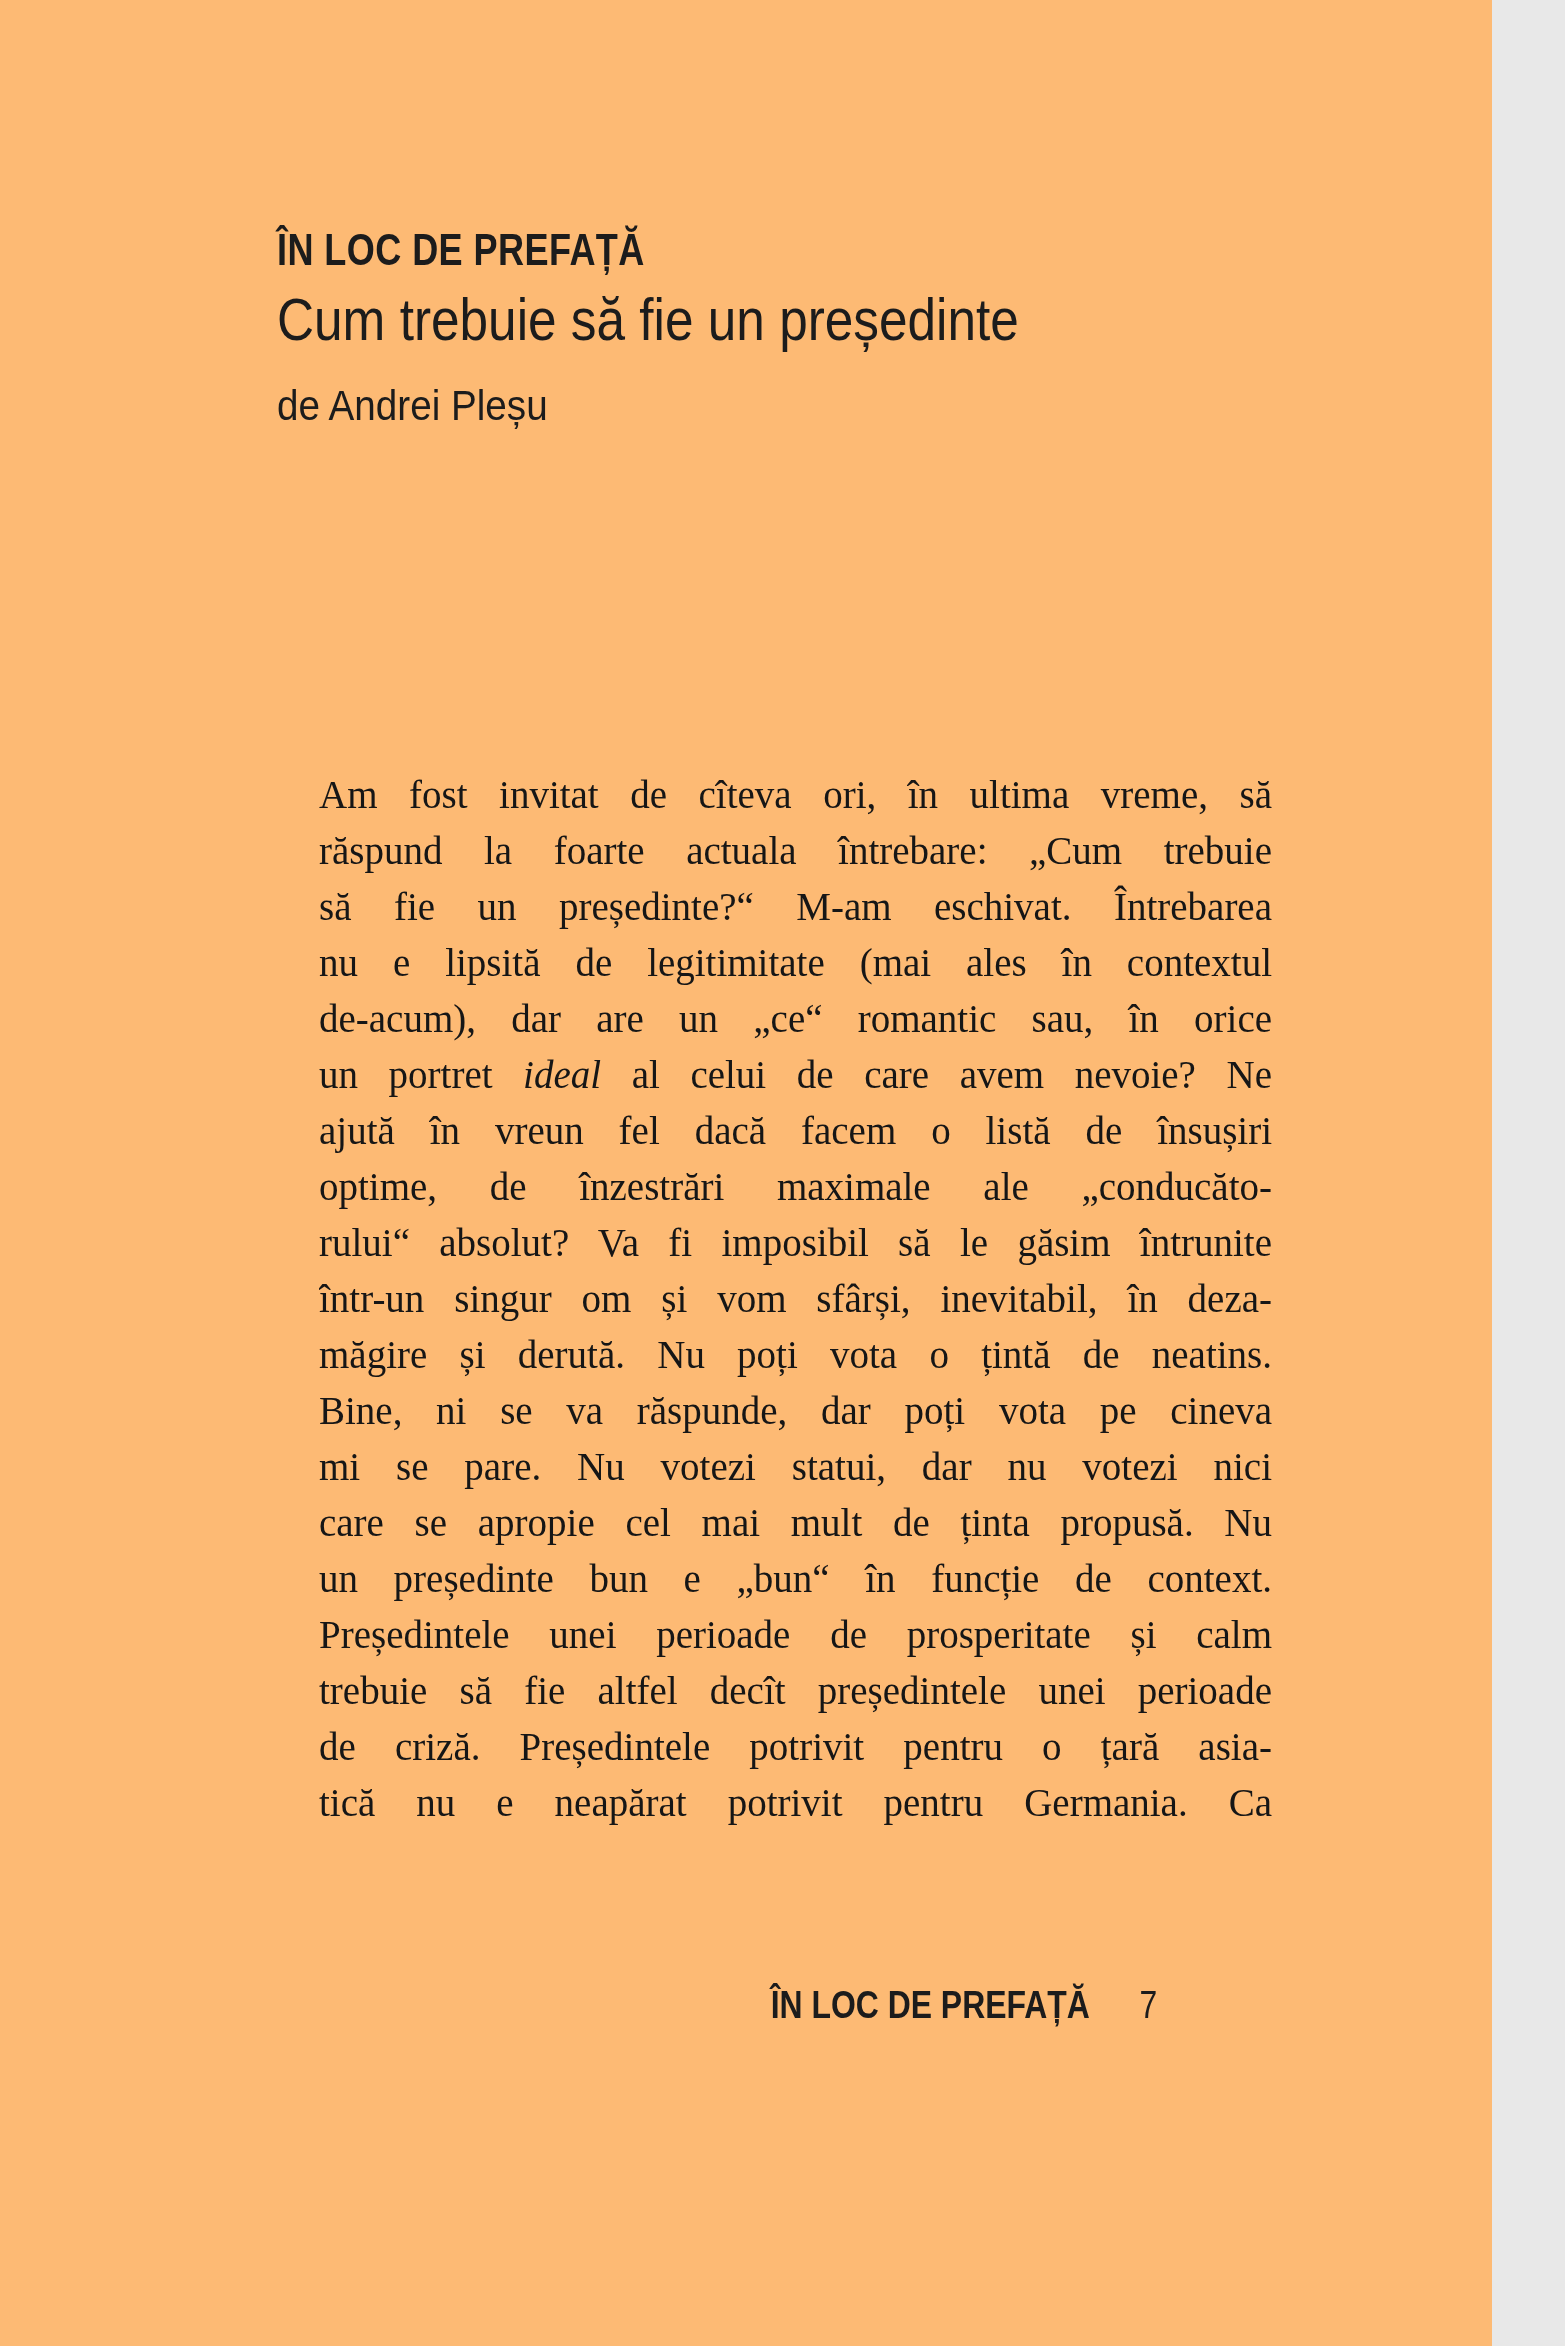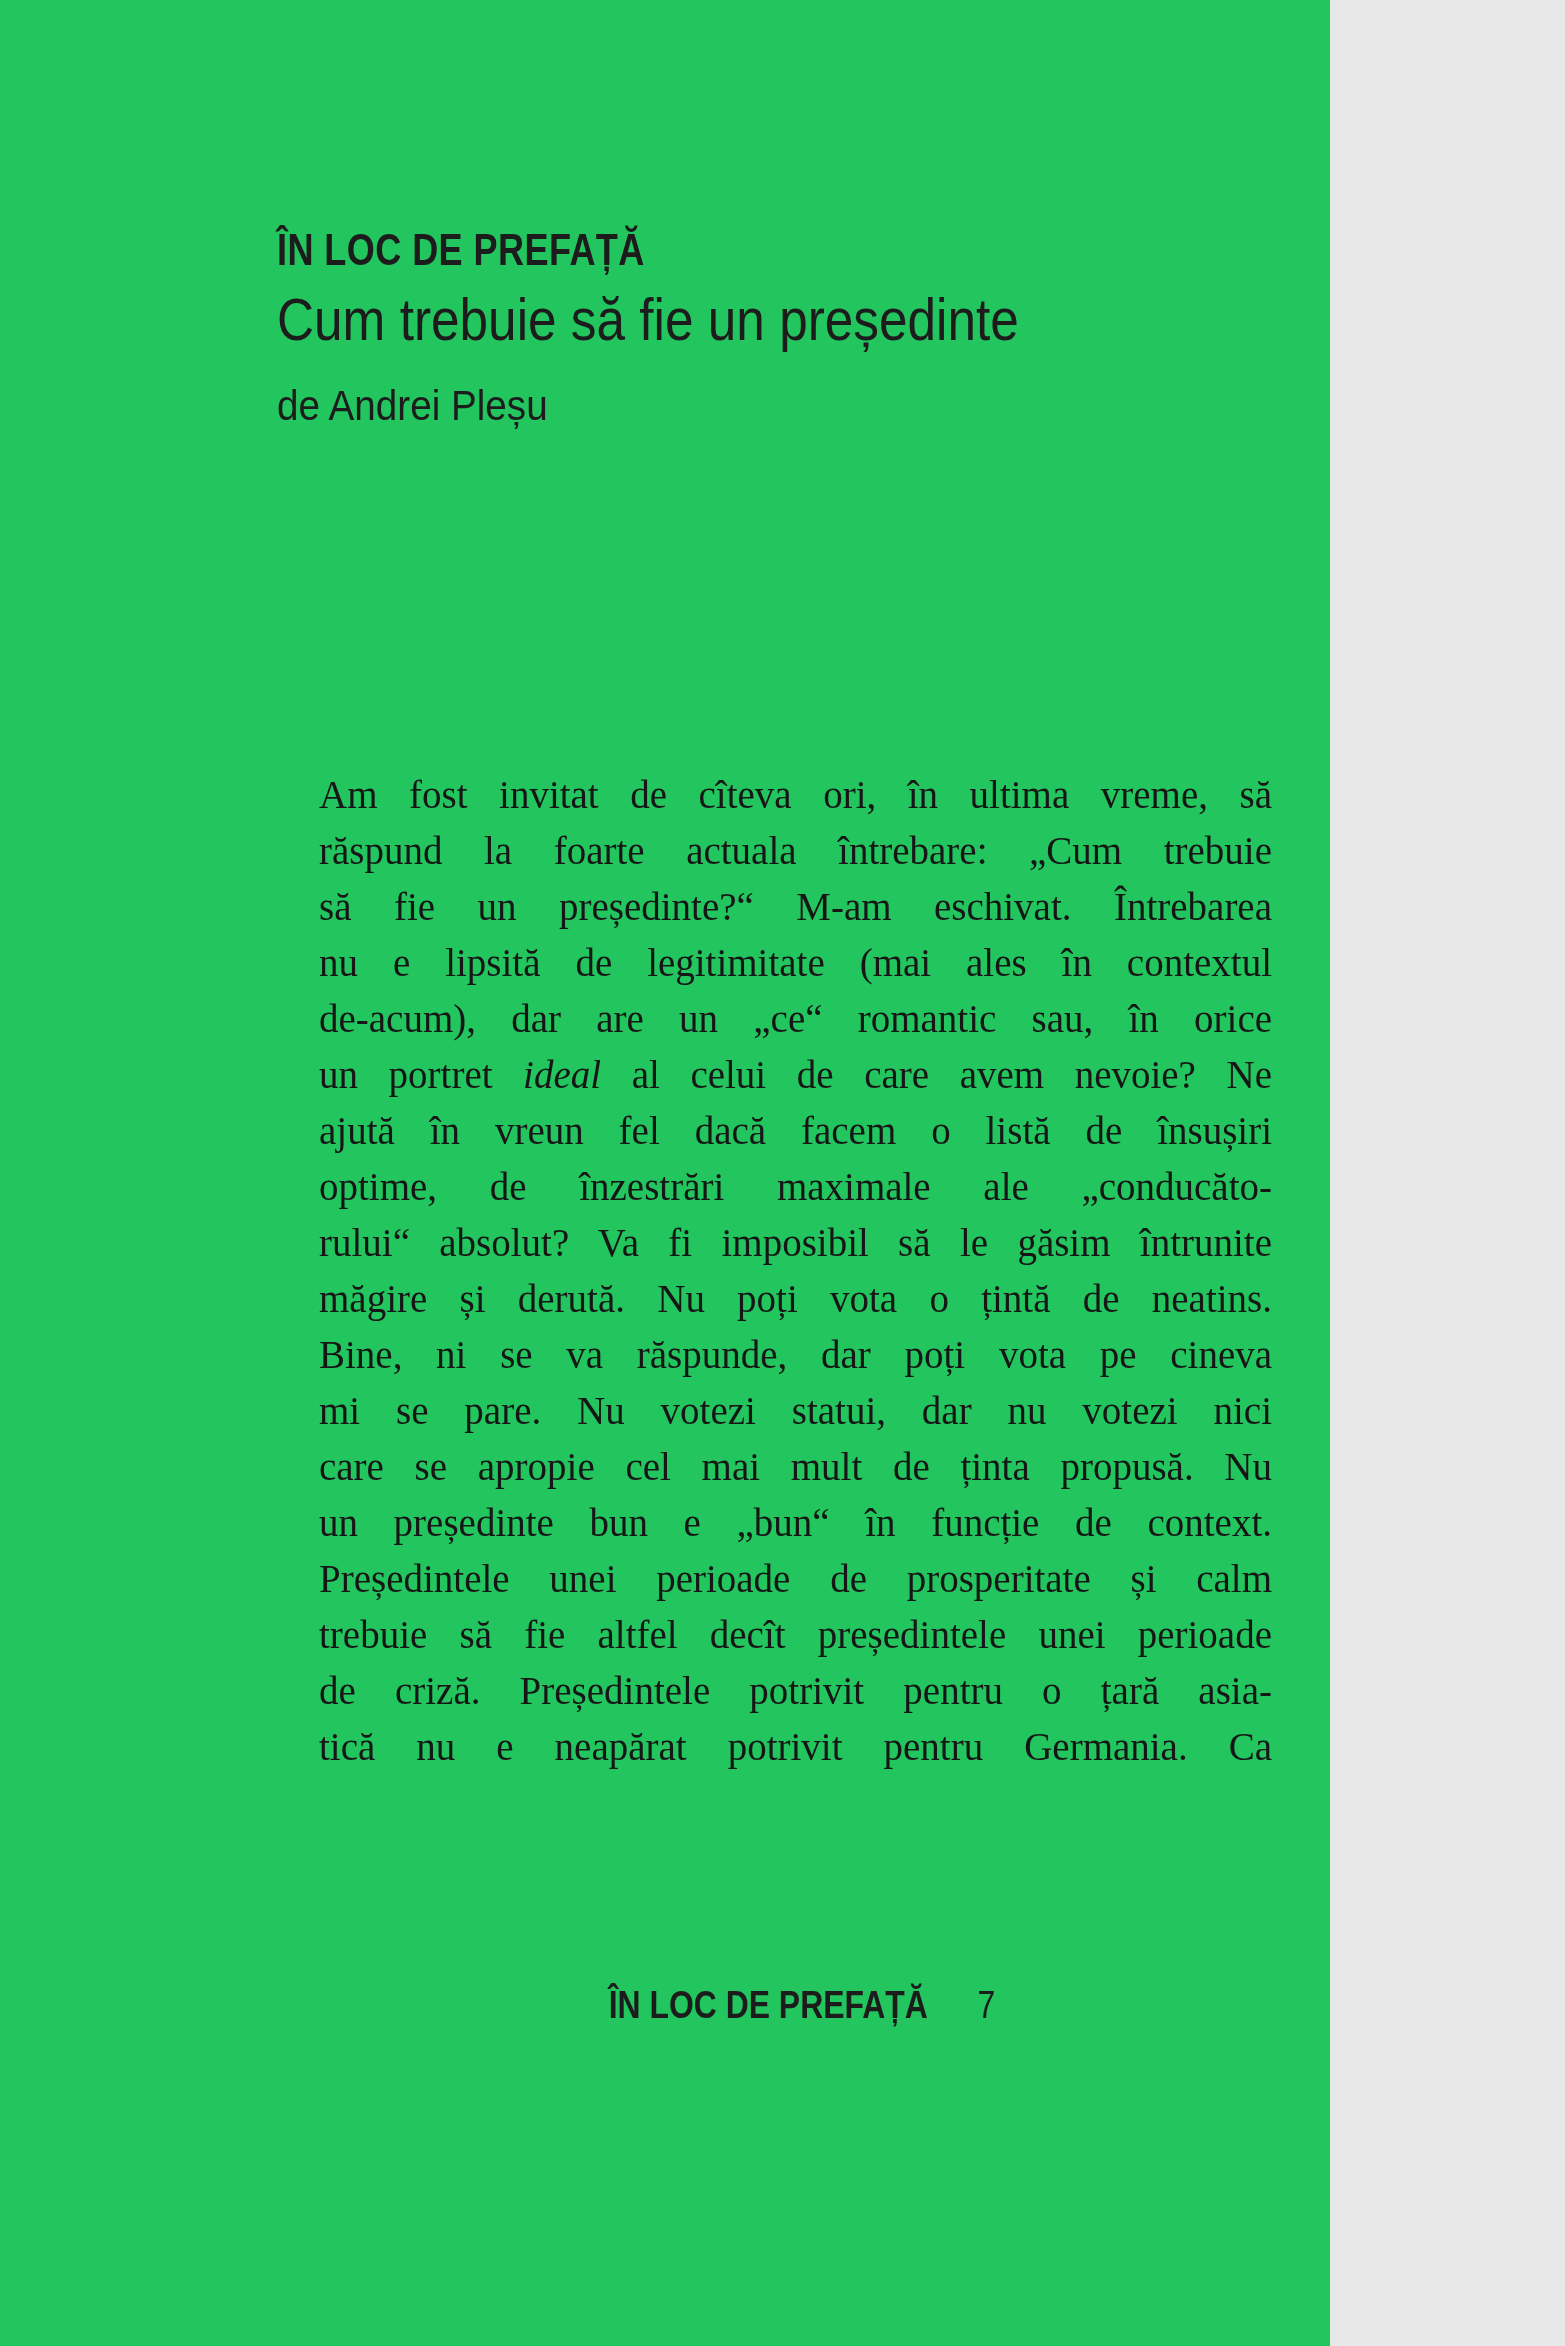--- a/index.html
+++ b/index.html
@@ -2,23 +2,23 @@
 <html style="font-size:15px"><head>
 <meta charset="utf-8">
 <style>
   html, body {
     margin: 0;
     padding: 0;
     background: #e8e8e8;
   }
   .page {
     position: relative;
-    width: 1330px;
+    width: 1492px;
     height: 2347px;
-    background: #22c55e;
+    background: #fdba74;
     overflow: hidden;
     font-kerning: normal;
   }
   
   .kicker {
     position: absolute;
     top: 228px;
     left: 277px;
     font-family: "Liberation Sans", "DejaVu Sans", sans-serif;
     font-size: 44px;
@@ -113,20 +113,21 @@
   <div class="body-text">
       <div class="body-line"><span class="seg-regular">Am fost invitat de cîteva ori, în ultima vreme, să</span></div>
       <div class="body-line"><span class="seg-regular">răspund la foarte actuala întrebare: „Cum trebuie</span></div>
       <div class="body-line"><span class="seg-regular">să fie un președinte?“ M-am eschivat. Întrebarea</span></div>
       <div class="body-line"><span class="seg-regular">nu e lipsită de legitimitate (mai ales în contextul</span></div>
       <div class="body-line"><span class="seg-regular">de-acum), dar are un „ce“ romantic sau, în orice</span></div>
       <div class="body-line"><span class="seg-regular">un portret </span><span class="seg-italic">ideal</span><span class="seg-regular"> al celui de care avem nevoie? Ne</span></div>
       <div class="body-line"><span class="seg-regular">ajută în vreun fel dacă facem o listă de însușiri</span></div>
       <div class="body-line"><span class="seg-regular">optime, de înzestrări maximale ale „conducăto-</span></div>
       <div class="body-line"><span class="seg-regular">rului“ absolut? Va fi imposibil să le găsim întrunite</span></div>
+      <div class="body-line"><span class="seg-regular">într-un singur om și vom sfârși, inevitabil, în deza-</span></div>
       <div class="body-line"><span class="seg-regular">măgire și derută. Nu poți vota o țintă de neatins.</span></div>
       <div class="body-line"><span class="seg-regular">Bine, ni se va răspunde, dar poți vota pe cineva</span></div>
       <div class="body-line"><span class="seg-regular">mi se pare. Nu votezi statui, dar nu votezi nici</span></div>
       <div class="body-line"><span class="seg-regular">care se apropie cel mai mult de ținta propusă. Nu</span></div>
       <div class="body-line"><span class="seg-regular">un președinte bun e „bun“ în funcție de context.</span></div>
       <div class="body-line"><span class="seg-regular">Președintele unei perioade de prosperitate și calm</span></div>
       <div class="body-line"><span class="seg-regular">trebuie să fie altfel decît președintele unei perioade</span></div>
       <div class="body-line"><span class="seg-regular">de criză. Președintele potrivit pentru o țară asia-</span></div>
       <div class="body-line"><span class="seg-regular">tică nu e neapărat potrivit pentru Germania. Ca</span></div>
     </div>

